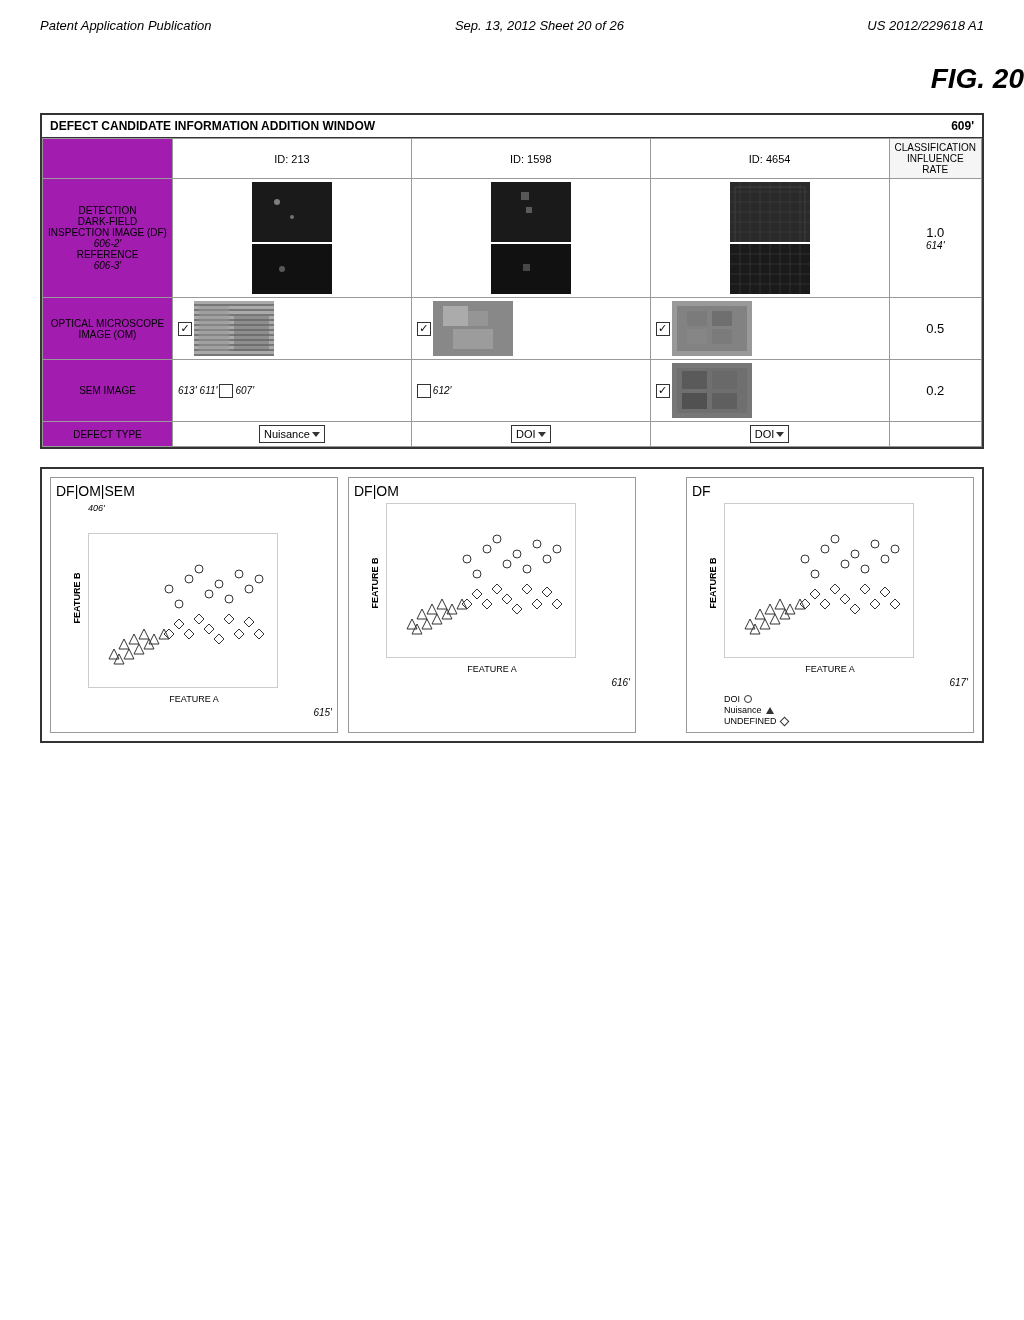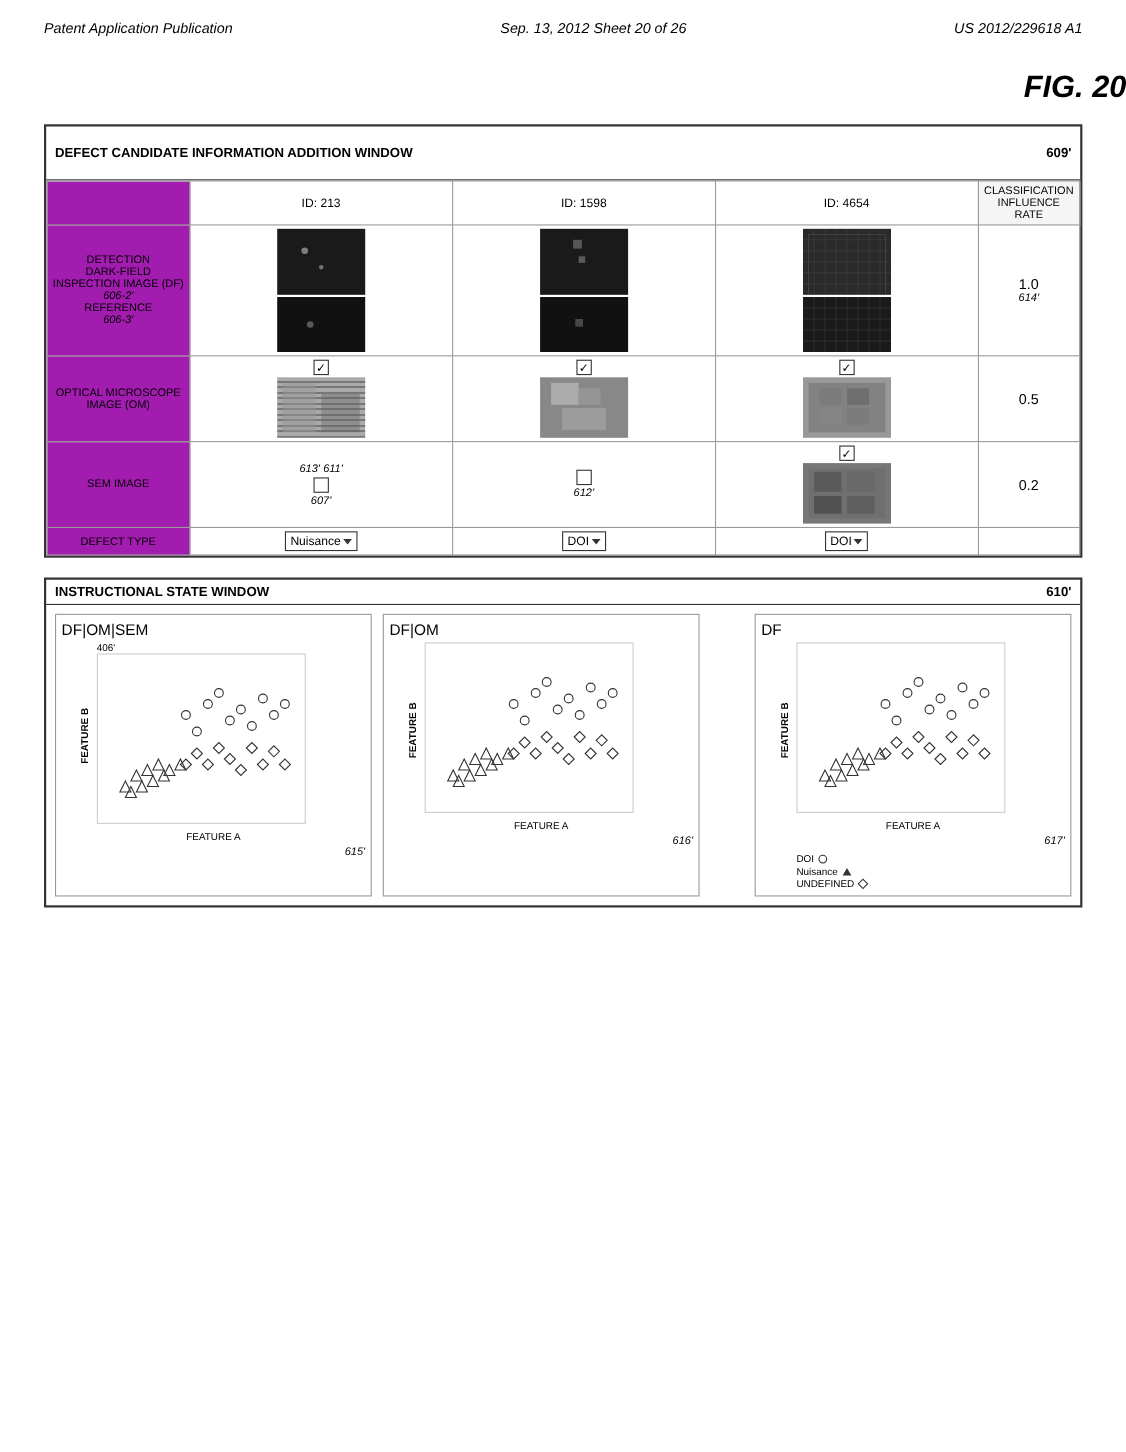--- a/index.html
+++ b/index.html
@@ -37,21 +37,21 @@
     .defect-window {
       border: 2px solid #333;
       margin-bottom: 18px;
       position: relative;
     }
 
     .window-title-bar {
       display: flex;
       justify-content: space-between;
       align-items: center;
-      padding: 17px 8px;
+      padding: 4px 8px;
       border-bottom: 1px solid #333;
       font-size: 12px;
       font-weight: bold;
     }
 
     .window-id {
       font-size: 12px;
       font-weight: bold;
     }
 
@@ -78,21 +78,21 @@
 
     .cell-stacked {
       display: flex;
       flex-direction: column;
       align-items: center;
       gap: 2px;
     }
 
     .checkbox-wrap {
       display: flex;
-      flex-direction: column;
+      flex-direction: row;
       align-items: center;
       gap: 2px;
     }
 
     .cb {
       width: 14px;
       height: 14px;
       border: 1px solid #333;
       display: inline-flex;
       align-items: center;
@@ -473,32 +473,28 @@
               </div>
             </div>
           </td>
           <td></td>
         </tr>
       </tbody>
     </table>
   </div>
 
   <div class="instructional-window">
-    <div class="instructional-header">
-      <span>INSTRUCTIONAL STATE WINDOW</span>
-      <span>610'</span>
-    </div>
 
     <div class="instructional-body">
 
       <div class="scatter-panel" style="position:relative;">
         <div class="scatter-label-top">DF|OM|SEM</div>
         <div style="position:relative;padding-left:32px;">
           <span class="scatter-y-label" style="position:absolute;left:-4px;top:50%;transform:translateY(-50%) rotate(-90deg);font-size:9px;font-weight:bold;white-space:nowrap;">FEATURE B</span>
-          <div style="font-size:9px;margin-bottom:0;">406'</div>
+          <div style="font-size:9px;font-style:italic;margin-bottom:20px;">406'</div>
           <svg width="190" height="155" style="border:1px solid #ccc;">
 
             <polygon points="25,130 30,120 35,130" fill="none" stroke="#333" stroke-width="1"></polygon>
             <polygon points="35,125 40,115 45,125" fill="none" stroke="#333" stroke-width="1"></polygon>
             <polygon points="45,120 50,110 55,120" fill="none" stroke="#333" stroke-width="1"></polygon>
             <polygon points="55,115 60,105 65,115" fill="none" stroke="#333" stroke-width="1"></polygon>
             <polygon points="30,115 35,105 40,115" fill="none" stroke="#333" stroke-width="1"></polygon>
             <polygon points="60,110 65,100 70,110" fill="none" stroke="#333" stroke-width="1"></polygon>
             <polygon points="40,110 45,100 50,110" fill="none" stroke="#333" stroke-width="1"></polygon>
             <polygon points="50,105 55,95 60,105" fill="none" stroke="#333" stroke-width="1"></polygon>

